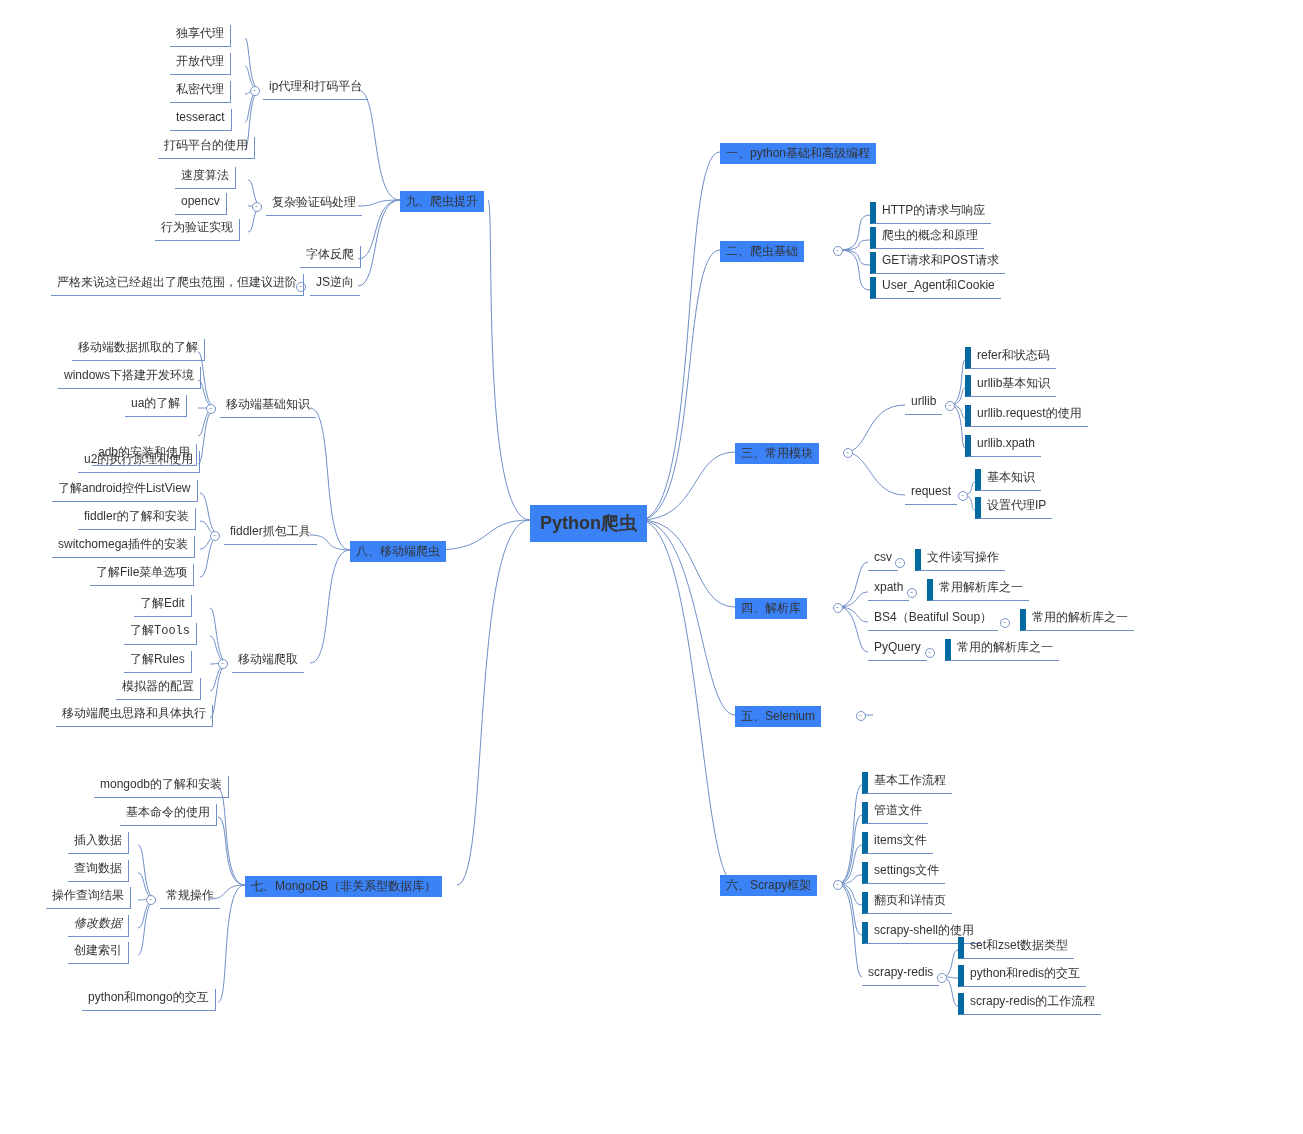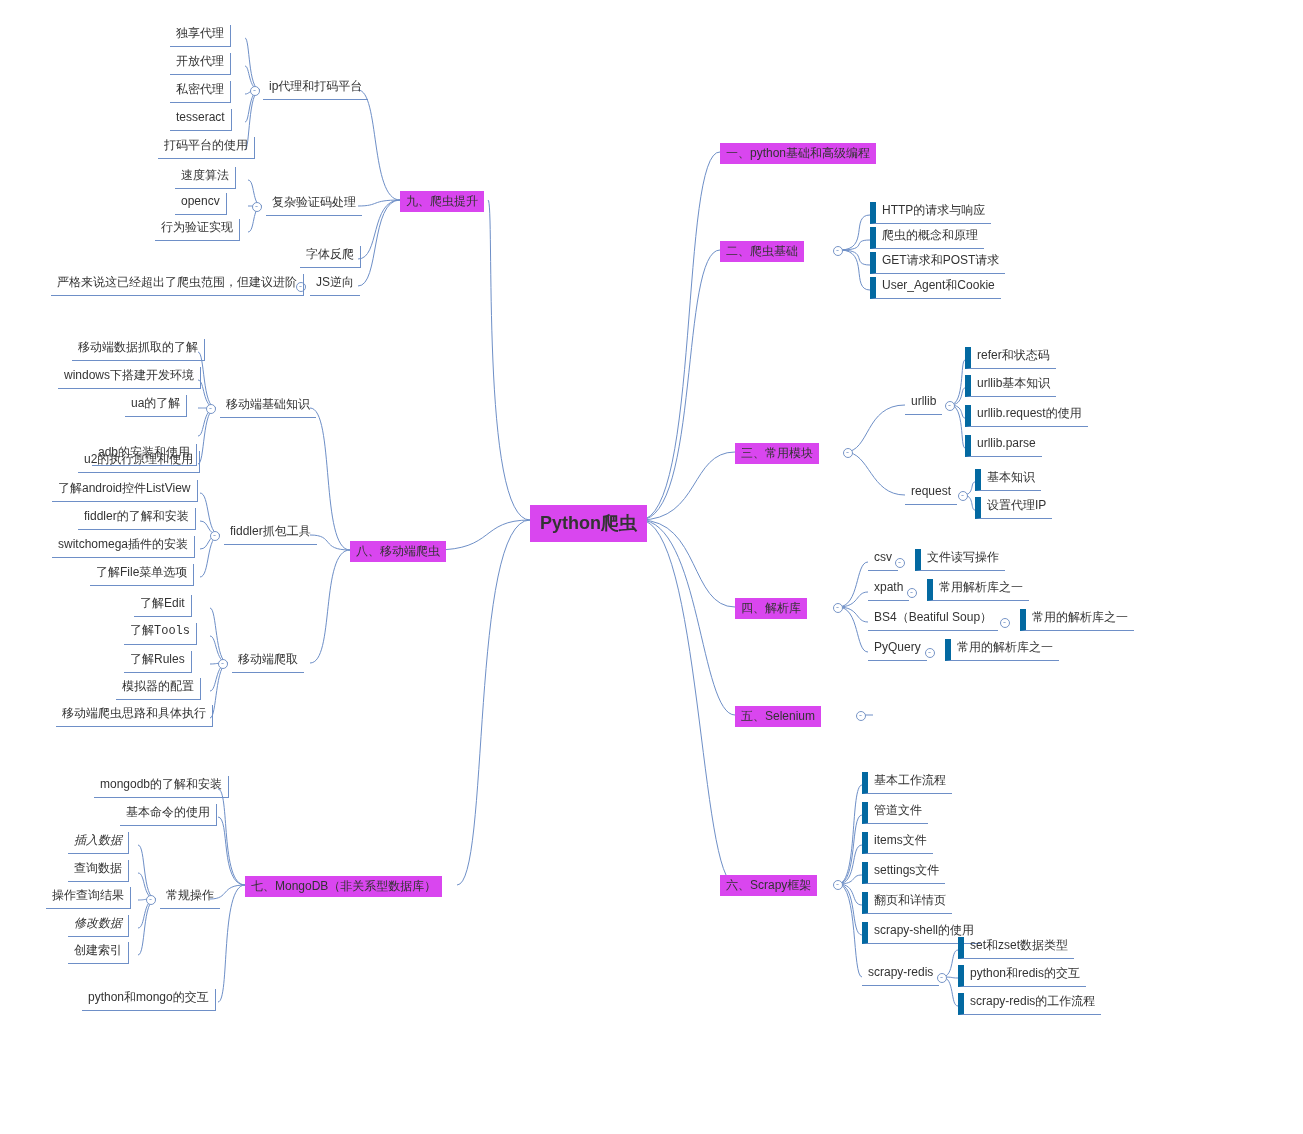--- a/index.html
+++ b/index.html
@@ -1,18 +1,18 @@
 <!DOCTYPE html>
 <html><head>
 <meta charset="utf-8">
 <style>
   html,body{margin:0;padding:0;background:#fff;font-family:"Microsoft YaHei","SimSun",Arial,sans-serif;font-size:12px;color:#333;}
   #stage{position:relative;width:1303px;height:1134px;}
   svg{position:absolute;top:0;left:0;}
-  .hl{position:absolute;background:#d946ef;padding:2px 6px;white-space:nowrap;line-height:1.4;}
+  .hl{position:absolute;background:#3b82f6;padding:2px 6px;white-space:nowrap;line-height:1.4;}
   .root{font-size:18px;font-weight:bold;padding:6px 10px;}
   .leaf{position:absolute;border-bottom:1px solid #6e8fc7;border-right:1px solid #6e8fc7;padding:0 6px 4px 6px;white-space:nowrap;line-height:1.4;}
   .rleaf{position:absolute;border-bottom:1px solid #6e8fc7;border-left:6px solid #0369a1;padding:0 6px 4px 6px;white-space:nowrap;line-height:1.4;}
   .mid{position:absolute;border-bottom:1px solid #6e8fc7;padding:0 6px 4px 6px;white-space:nowrap;line-height:1.4;}
   .dot{position:absolute;width:8px;height:8px;border:1px solid #7795c7;border-radius:50%;background:#fff;}
   .dot::after{content:"-";position:absolute;top:-2px;left:2px;font-size:9px;color:#7795c7;}
 </style>
 </head>
 <body>
 
@@ -119,21 +119,21 @@
 <div class="rleaf" style="left:870px;top:252px;">GET请求和POST请求</div>
 <div class="rleaf" style="left:870px;top:277px;">User_Agent和Cookie</div>
 
 <div class="hl" style="left:735px;top:443px;">三、常用模块</div>
 <div class="dot" style="left:843px;top:448px;"></div>
 <div class="mid" style="left:905px;top:393px;">urllib</div>
 <div class="dot" style="left:945px;top:401px;"></div>
 <div class="rleaf" style="left:965px;top:347px;">refer和状态码</div>
 <div class="rleaf" style="left:965px;top:375px;">urllib基本知识</div>
 <div class="rleaf" style="left:965px;top:405px;">urllib.request的使用</div>
-<div class="rleaf" style="left:965px;top:435px;">urllib.parse</div>
+<div class="rleaf" style="left:965px;top:435px;">urllib.xpath</div>
 <div class="mid" style="left:905px;top:483px;">request</div>
 <div class="dot" style="left:958px;top:491px;"></div>
 <div class="rleaf" style="left:975px;top:469px;">基本知识</div>
 <div class="rleaf" style="left:975px;top:497px;">设置代理IP</div>
 
 <div class="hl" style="left:735px;top:598px;">四、解析库</div>
 <div class="dot" style="left:833px;top:603px;"></div>
 <div class="mid" style="left:868px;top:549px;">csv</div>
 <div class="dot" style="left:895px;top:558px;"></div>
 <div class="rleaf" style="left:915px;top:549px;">文件读写操作</div>
@@ -202,20 +202,20 @@
 <div class="leaf" style="left:124px;top:623px;font-family:Liberation Mono, monospace;">了解Tools</div>
 <div class="leaf" style="left:124px;top:651px;">了解Rules</div>
 <div class="leaf" style="left:116px;top:678px;">模拟器的配置</div>
 <div class="leaf" style="left:56px;top:705px;">移动端爬虫思路和具体执行</div>
 
 <div class="hl" style="left:245px;top:876px;">七、MongoDB（非关系型数据库）</div>
 <div class="leaf" style="left:94px;top:776px;">mongodb的了解和安装</div>
 <div class="leaf" style="left:120px;top:804px;">基本命令的使用</div>
 <div class="mid" style="left:160px;top:887px;">常规操作</div>
 <div class="dot" style="left:146px;top:895px;"></div>
-<div class="leaf" style="left:68px;top:832px;font-style:italic;">插入数据</div>
+<div class="leaf" style="left:68px;top:832px;">插入数据</div>
 <div class="leaf" style="left:68px;top:860px;">查询数据</div>
 <div class="leaf" style="left:46px;top:887px;">操作查询结果</div>
 <div class="leaf" style="left:68px;top:915px;font-style:italic;">修改数据</div>
 <div class="leaf" style="left:68px;top:942px;">创建索引</div>
 <div class="leaf" style="left:82px;top:989px;">python和mongo的交互</div>
 
 </div>
 
 </body></html>

